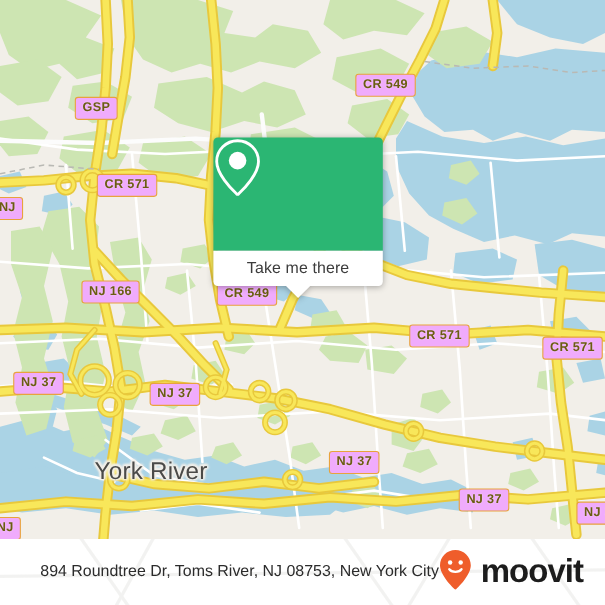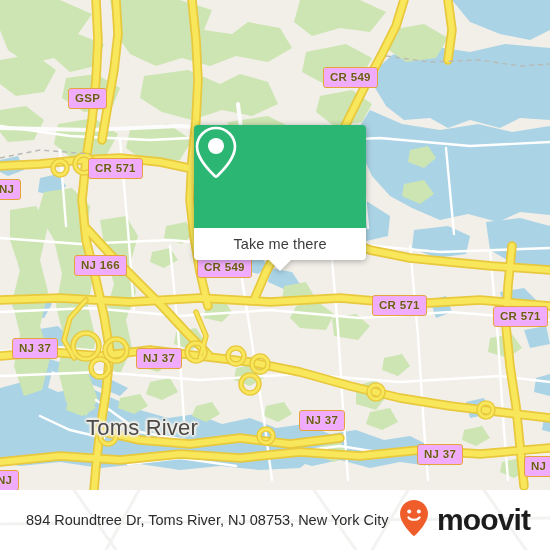--- a/index.html
+++ b/index.html
@@ -45,21 +45,21 @@
       1.6px 0 2px #f2efe9, -1.6px 0 2px #f2efe9,
       0 1.6px 2px #f2efe9, 0 -1.6px 2px #f2efe9,
       1.2px 1.2px 2px #f2efe9, -1.2px -1.2px 2px #f2efe9,
       1.2px -1.2px 2px #f2efe9, -1.2px 1.2px 2px #f2efe9;
   }
 
   
   #popup{
     position:absolute;
     left:194px;top:125px;
-    width:172px;
+    width:154px;
     filter:drop-shadow(0 1px 3px rgba(0,0,0,.32));
   }
   #popup-head{
     background:#2bb673;
     height:103px;
     border-radius:4px 4px 0 0;
     display:flex;align-items:center;justify-content:center;
   }
   #popup-head svg{display:block;}
   #popup-body{
@@ -113,20 +113,21 @@
     position:absolute;left:0;top:0;width:550px;height:60px;
     opacity:.55;pointer-events:none;
   }
   #footer-address{
     position:relative;
     flex:1 1 auto;
     color:#2b2b2b;
     font-size:14.5px;
     line-height:19px;
     max-width:392px;
+    text-align:right;
   }
   #footer-logo{
     position:relative;
     flex:0 0 auto;
     display:flex;align-items:center;gap:8px;
     margin-right:6px;
   }
   #logo-text{
     color:#1c1c1c;
     font-size:30px;
@@ -392,21 +393,21 @@
         <div class="shield" style="left: 12px; top: 338px;">NJ 37</div>
         <div class="shield" style="left: 136px; top: 348px;">NJ 37</div>
         <div class="shield" style="left: 299px; top: 410px;">NJ 37</div>
         <div class="shield" style="left: 417px; top: 444px;">NJ 37</div>
         <div class="shield" style="left: 524px; top: 456px;">NJ 3</div>
         <div class="shield" style="left: -8px; top: 179px;">NJ</div>
         <div class="shield" style="left: -10px; top: 470px;">NJ</div>
       </div>
 
     <div id="places">
-        <div class="place-label" style="left: 86px; top: 415px;">Toms River</div>
+        <div class="place-label" style="left: 86px; top: 415px;">York River</div>
       </div>
 
     <div id="popup">
       <div id="popup-head" style="background: rgb(43, 182, 115);">
         <span>
           <svg width="44" height="54" viewBox="0 0 44 54" aria-hidden="true">
             <path d="M22,3 C11.5,3 3,11.4 3,21.8 C3,33 16,46.5 21,51.2
                      C21.6,51.7 22.4,51.7 23,51.2 C28,46.5 41,33 41,21.8
                      C41,11.4 32.5,3 22,3 Z" fill="none" stroke="#ffffff" stroke-width="2.6"></path>
             <circle cx="22" cy="21" r="8" fill="#ffffff"></circle>

